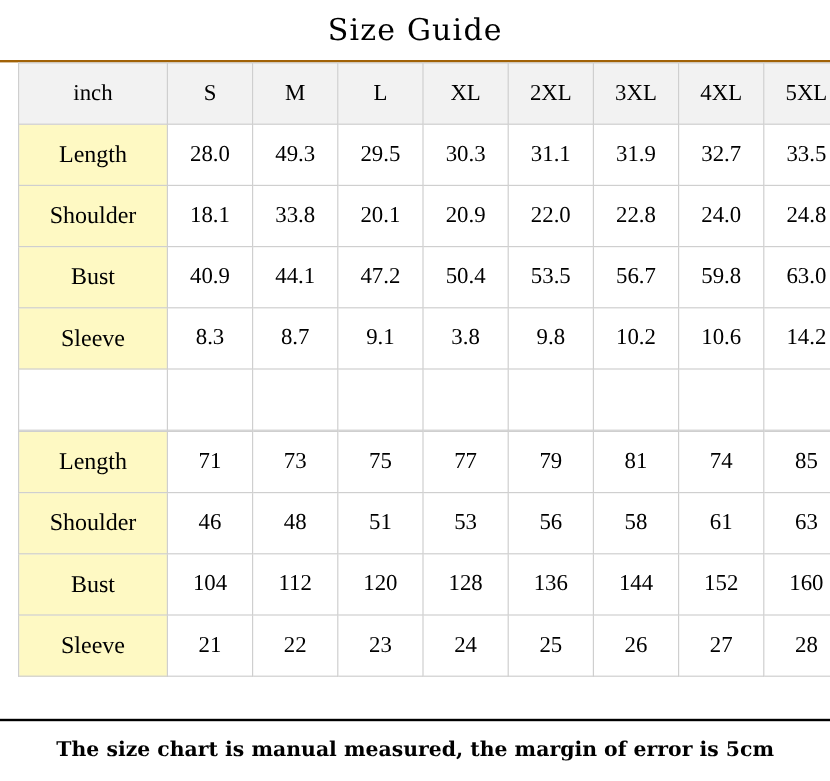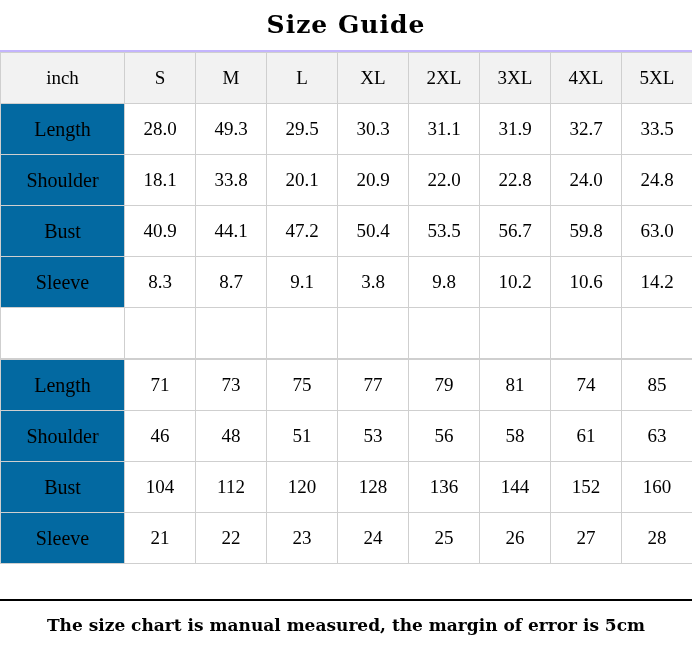--- a/index.html
+++ b/index.html
@@ -21,23 +21,23 @@
     display: flex;
     flex-direction: column;
     background: #ffffff;
   }
   .title {
     height: 50px;
     line-height: 50px;
     text-align: center;
     font-family: "DejaVu Serif", serif;
     font-size: 25px;
-    font-weight: bold;
+    font-weight: normal;
     letter-spacing: 1px;
-    border-bottom: 2px solid #c4b5fd;
+    border-bottom: 2px solid #a16207;
   }
   table {
     border-collapse: collapse;
     width: 692px;
     table-layout: fixed;
   }
   td, th {
     border: 1px solid #cfcfcf;
     text-align: center;
     font-size: 19px;
@@ -49,21 +49,21 @@
   }
   .hdr td {
     background: #f2f2f2;
     font-size: 19px;
   }
   .hdr td.unit {
     font-size: 19px;
   }
   td.rowlabel {
     font-size: 20px;
-    background: #0369a1;
+    background: #fef9c3;
   }
   .colw-label { width: 124px; }
   .colw-size { width: 71px; }
   .spacer-row td {
     height: 50px;
     background: #ffffff;
     border-left: 1px solid #cfcfcf;
     border-right: 1px solid #cfcfcf;
     border-top: 1px solid #cfcfcf;
     border-bottom: 1px solid #cfcfcf;
@@ -73,20 +73,21 @@
     line-height: 48px;
     text-align: center;
     font-family: "DejaVu Serif", serif;
     font-size: 17px;
     font-weight: bold;
     border-top: 2px solid #000000;
     letter-spacing: 0px;
   }
   .tables-wrap {
     flex: 1;
+    padding-left: 15px;
   }
 </style>
 </head>
 <body>
 
 <div class="sheet">
 
   <div class="title">Size Guide</div>
 
   <div class="tables-wrap">

